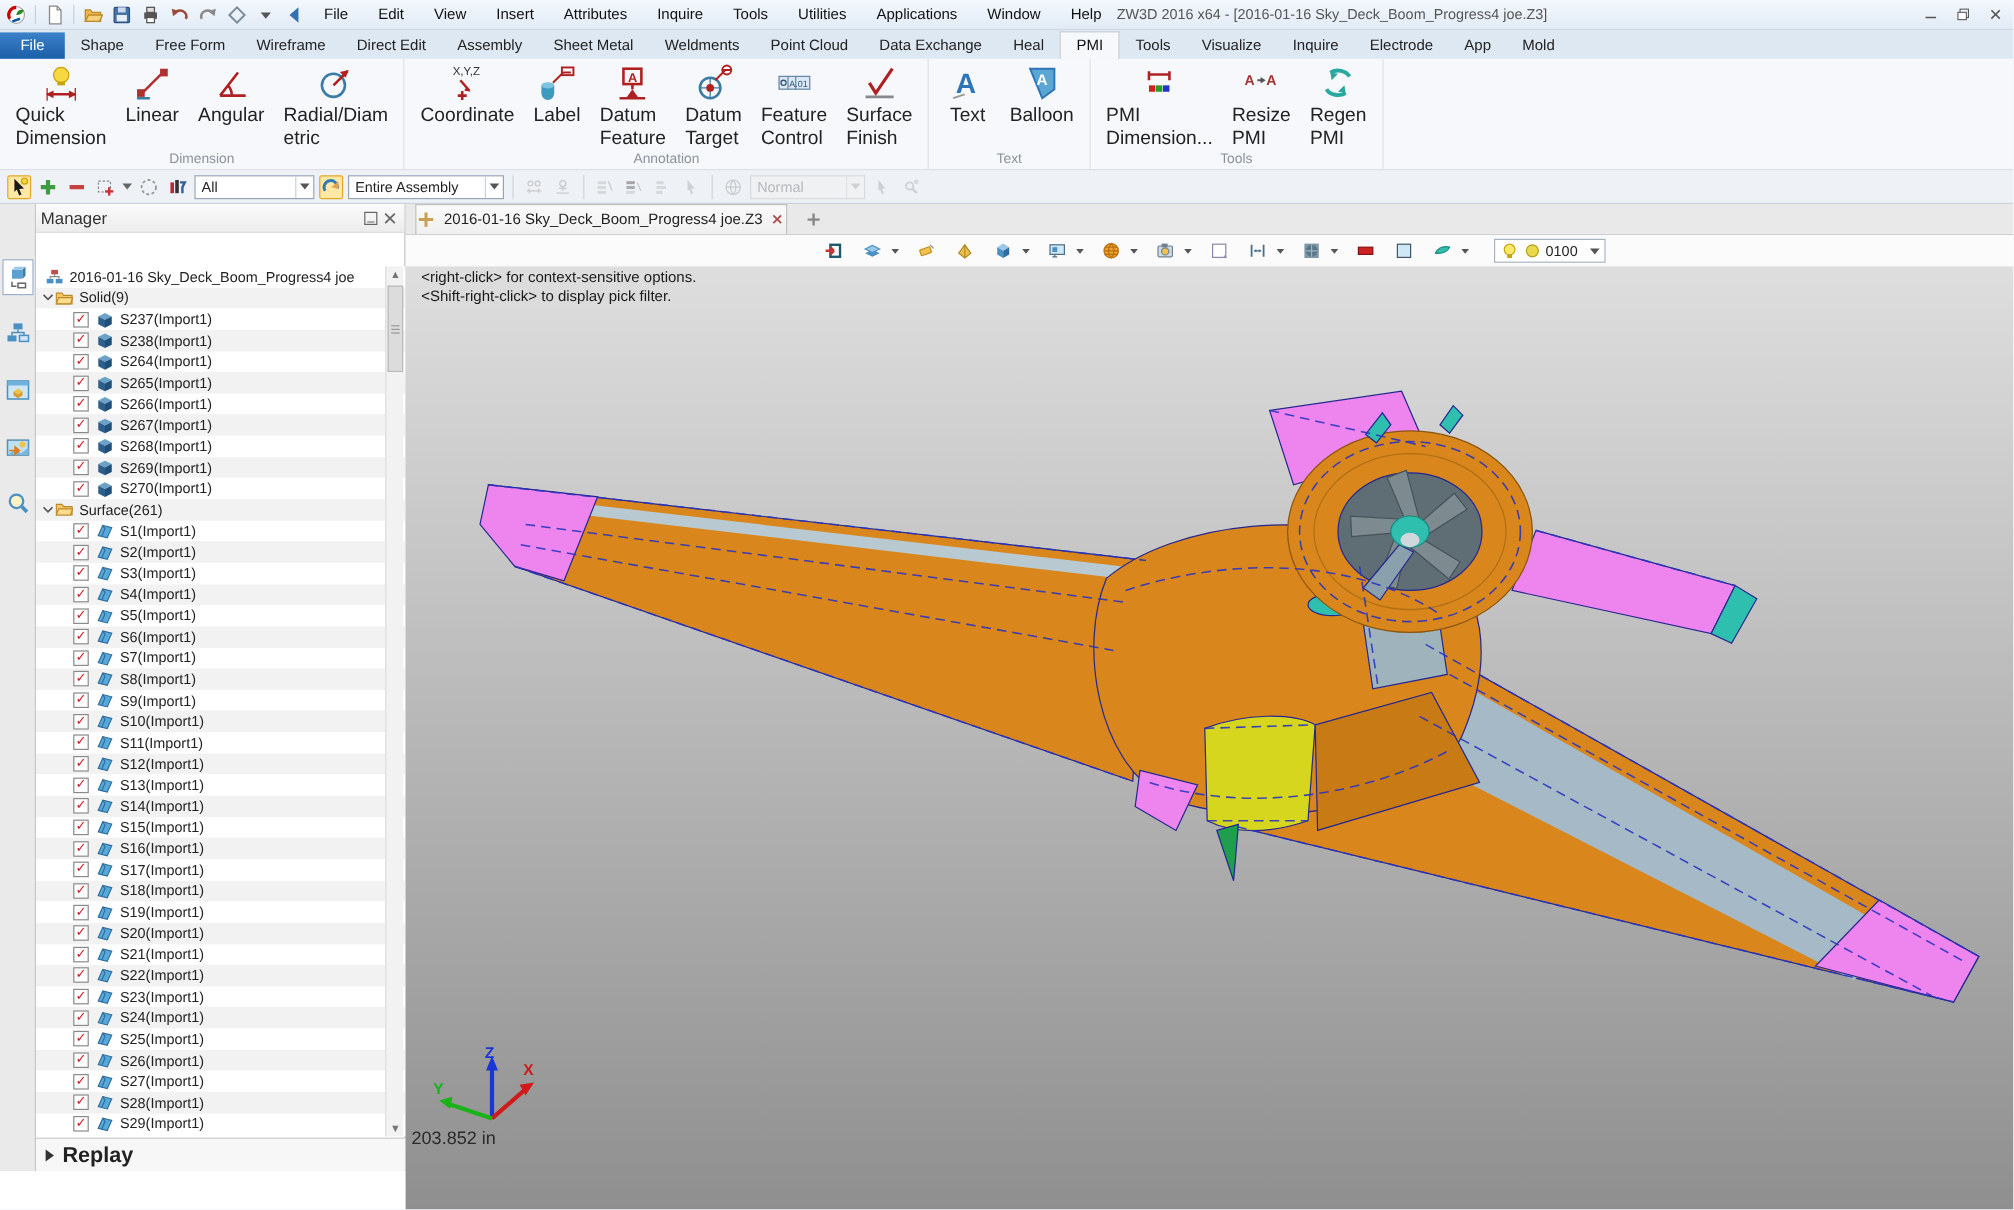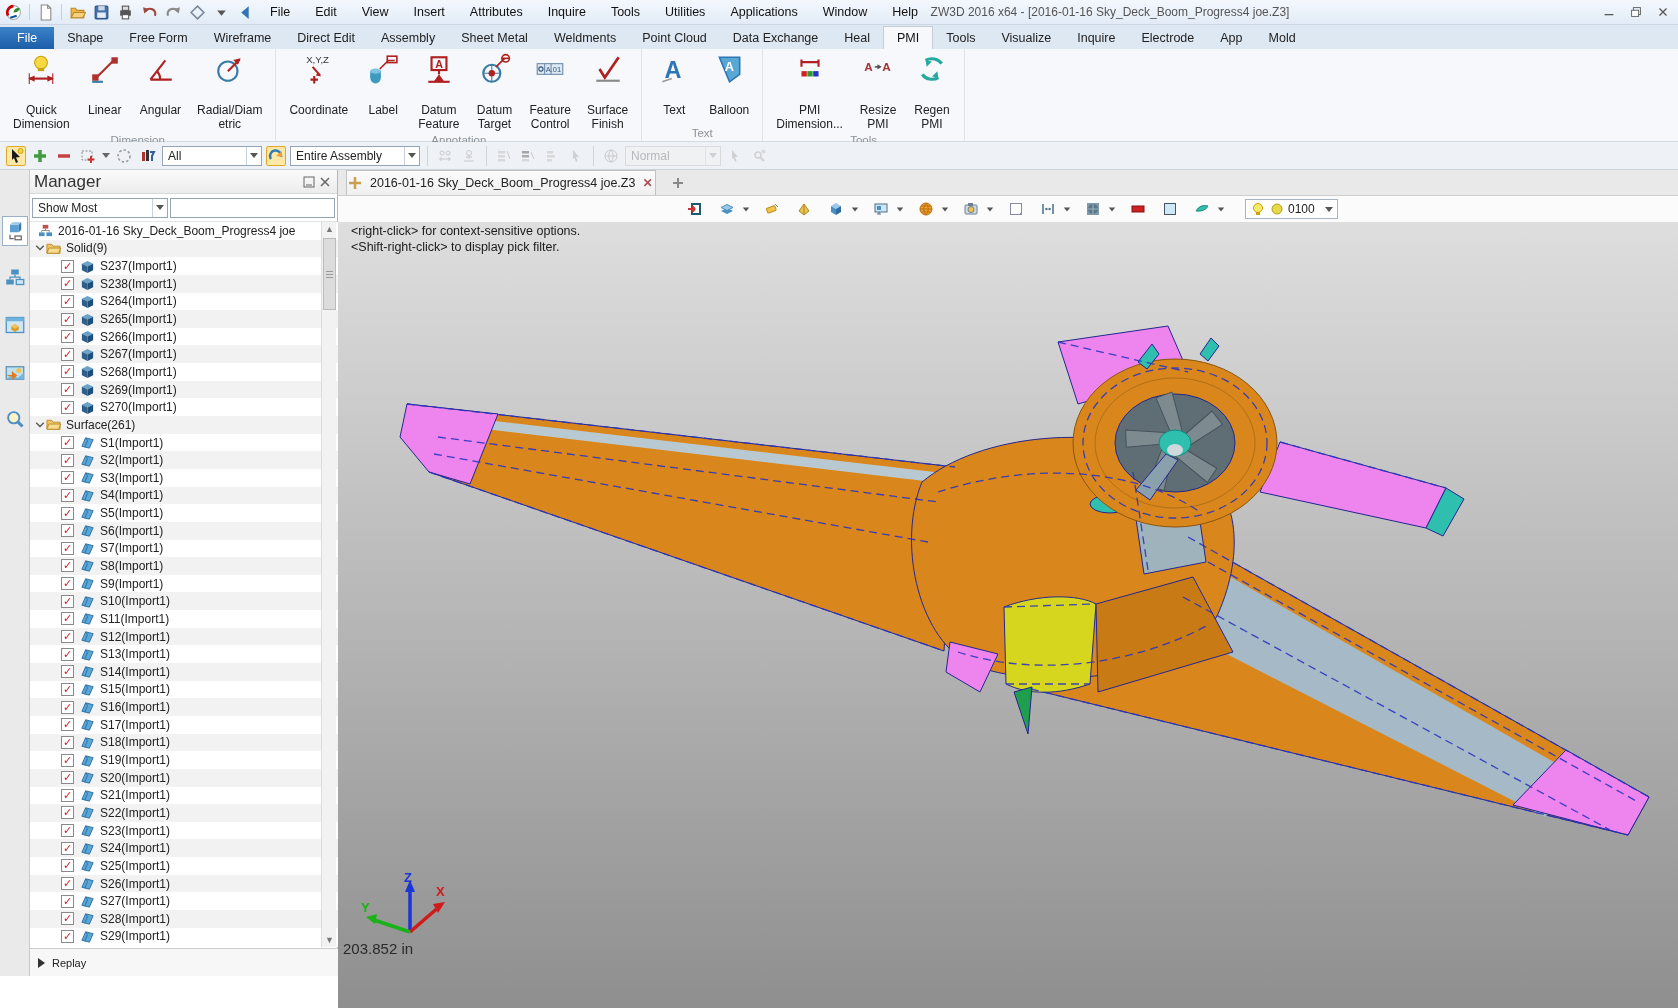--- a/index.html
+++ b/index.html
@@ -25,58 +25,58 @@
 .rtab.active{background:#f6f8fb;border:1px solid #c6ccd3;border-bottom:none;color:#111}
 .ribright{position:absolute;right:4px;top:28px;display:flex;align-items:center;gap:8px}
 .sicon{width:16px;height:16px;display:inline-block}
 .caret{width:0;height:0;border-left:4px solid transparent;border-right:4px solid transparent;border-top:5px solid #555;display:inline-block}
 
 #ribbon{position:absolute;left:0;top:49px;width:100%;height:93px;background:#f6f8fb;border-bottom:1px solid #d4dae1;display:flex;z-index:7}
 .rgroup{display:flex;flex-direction:column;border-right:1px solid #dfe3e8;padding:3px 6px 0}
 .rbtns{display:flex;flex:1;align-items:flex-start;gap:2px}
 .rbtn{display:flex;flex-direction:column;align-items:center;padding:1px 7px;min-width:52px;cursor:default}
 .rbtn-icon{width:34px;height:32px}
-.rbtn-label{font-size:12px;color:#222;text-align:center;white-space:pre-line;line-height:1.2;margin-top:18px}
+.rbtn-label{font-size:16px;color:#222;white-space:pre-line;line-height:1.2;margin-top:2px}
 .rgroup-label{font-size:11.5px;color:#8b929a;text-align:center;padding:1px 0 2px}
 
 #quickbar{position:absolute;left:0;top:142px;width:100%;height:28px;background:#eef1f5;border-bottom:1px solid #cdd3da;display:flex;align-items:center;gap:4px;padding-left:6px;z-index:7}
 .ticon{width:20px;height:20px;display:inline-flex;align-items:center;justify-content:center;padding:1px}
 .ticon svg{width:16px;height:16px}
 .hl{background:#ffe8a6;border:1px solid #e0a829;border-radius:2px}
 .dis{opacity:.45;filter:grayscale(.9)}
 .combo{height:20px;background:#fff;border:1px solid #96a5b5;display:flex;align-items:center;padding-left:5px;position:relative}
 .combo .ctext{flex:1;font-size:12px;white-space:nowrap;overflow:hidden}
 .combo .cbtn{width:15px;height:100%;border-left:1px solid #c9d2dc;display:flex;align-items:center;justify-content:center}
 .combo.dis{background:#f1f1f1;color:#737373;border-color:#b9c2cc}
 .vsep{width:1px;height:20px;background:#cfd5db;margin:0 3px}
 
 #main{position:absolute;left:0;top:170px;width:100%;height:806px;background:#fff}
 #leftstrip{position:absolute;left:0;top:0;width:30px;height:806px;background:#eaeaea;border-right:1px solid #c9c9c9}
 .stripbox{position:absolute;left:2px;width:26px;height:30px;display:flex;align-items:center;justify-content:center}
 .stripbox.active{background:#fff;border:1px solid #9ab0c8}
 .stripbox .sicon{width:20px;height:20px}
 #manager{position:absolute;left:30px;top:0;width:308px;height:806px;background:#fff;border-right:1px solid #b6b6b6}
 #mhead{height:24px;background:linear-gradient(#fbfbfb,#ececec);border-bottom:1px solid #d7d7d7;display:flex;align-items:center;padding:0 4px}
-#mhead .mtitle{flex:1;font-size:17px;color:#333}
+#mhead .mtitle{flex:1;font-size:14px;color:#333}
 #mctrl{height:28px;display:flex;align-items:center;gap:2px;padding:0 2px;border-bottom:1px solid #e3e3e3}
 #showsel{width:166px}
 #msearch{flex:1;height:20px;border:1px solid #96a5b5;font:12px "Liberation Sans",sans-serif;padding:0 4px}
 #mtree{position:absolute;left:0;top:52px;width:308px;height:725px;overflow:hidden;background:#fff}
 .trow{height:17.65px;display:flex;align-items:center;font-size:12px;white-space:nowrap}
 .trow.alt{background:#f2f2f2}
 .tcaret{width:12px;height:12px;margin-left:4px}
 .ticon14{width:15px;height:15px;margin-right:5px}
 .cb{width:13px;height:13px;border:1px solid #8a8a8a;background:#fff;color:#cc1f1f;font-size:11px;line-height:11px;text-align:center;margin-right:6px;font-weight:bold}
 #mscroll{position:absolute;right:1px;top:52px;width:15px;height:725px;background:#f2f2f2;border-left:1px solid #ddd}
 .sarrow{position:absolute;left:1px;width:13px;height:14px;display:flex;align-items:center;justify-content:center;color:#777;font-size:9px}
 #sthumb{position:absolute;left:1px;top:16px;width:13px;height:72px;background:#dcdcdc;border:1px solid #bbb;display:flex;flex-direction:column;align-items:center;justify-content:center;gap:2px}
 #sthumb i{display:block;width:7px;height:1px;background:#999}
 #replay{position:absolute;left:0;bottom:0;width:308px;height:28px;background:#f7f7f7;border-top:1px solid #ccc;display:flex;align-items:center;padding-left:8px;gap:7px}
 #replay .tri{width:0;height:0;border-top:5px solid transparent;border-bottom:5px solid transparent;border-left:7px solid #333}
-#replay .rlabel{font-weight:normal;font-size:11px;color:#222}
+#replay .rlabel{font-weight:bold;font-size:18px;color:#222}
 
 #viewport{position:absolute;left:338px;top:0;width:1340px;height:806px}
 #doctabs{position:absolute;left:0;top:0;width:100%;height:26px;background:#e9e9e9;border-bottom:1px solid #cfcfcf;display:flex;align-items:flex-end}
 #doctab{height:25px;background:linear-gradient(#fbfbfb,#efefef);border:1px solid #c2c2c2;border-bottom:none;display:flex;align-items:center;gap:7px;padding:0 0;margin-left:8px}
 #doctab .dlabel{font-size:12.5px;color:#222;white-space:nowrap}
 #newtab{margin-left:14px;margin-bottom:4px}
 #vtoolbar{position:absolute;left:0;top:26px;width:100%;height:26px;background:#fbfbfb;display:flex;align-items:center;gap:5px;padding-left:347px}
 .vtsep{width:2px}
 #layercombo{height:20px;border:1px solid #a8b4c0;background:#fff;display:flex;align-items:center;gap:3px;padding:0 4px;margin-left:8px}
 #layercombo .ctext{font-size:12px;min-width:34px}
@@ -653,29 +653,20 @@
               <rect x="3" y="3" width="10" height="10" fill="none" stroke="#666"></rect>
               <path d="M5,11 h6" stroke="#666"></path>
             </svg>
           </span>
         <span class="sicon">
             <svg viewBox="0 0 16 16">
               <path d="M4,4 L12,12 M12,4 L4,12" stroke="#666" stroke-width="1.5"></path>
             </svg>
           </span>
       </div>
-      <div id="mctrl">
-        <div class="combo" id="showsel">
-          <span class="ctext">Show Most</span>
-          <span class="cbtn">
-              <span class="caret"></span>
-            </span>
-        </div>
-        <input id="msearch" value="" style="">
-      </div>
       <div id="mtree">
           <div class="trow" style="padding-left: 8px;">
             <span class="ticon14">
               <svg viewBox="0 0 16 16">
                 <rect x="5" y="2" width="6" height="4" fill="#c0504d"></rect>
                 <rect x="1" y="10" width="6" height="4" fill="#4a90c2"></rect>
                 <rect x="9" y="10" width="6" height="4" fill="#4a90c2"></rect>
                 <path d="M8,6 v2 M4,10 v-2 h8 v2" stroke="#888" fill="none"></path>
               </svg>
             </span>

